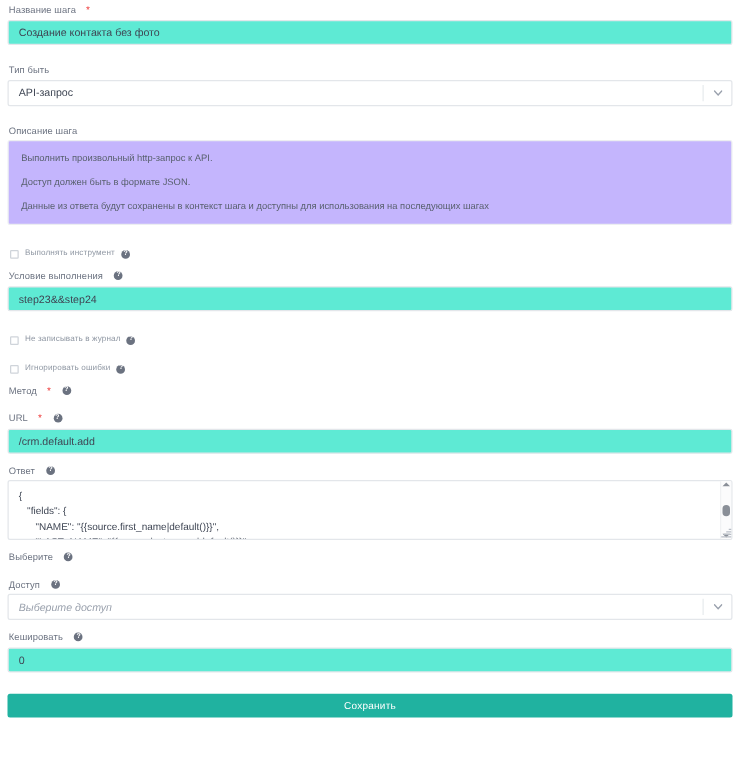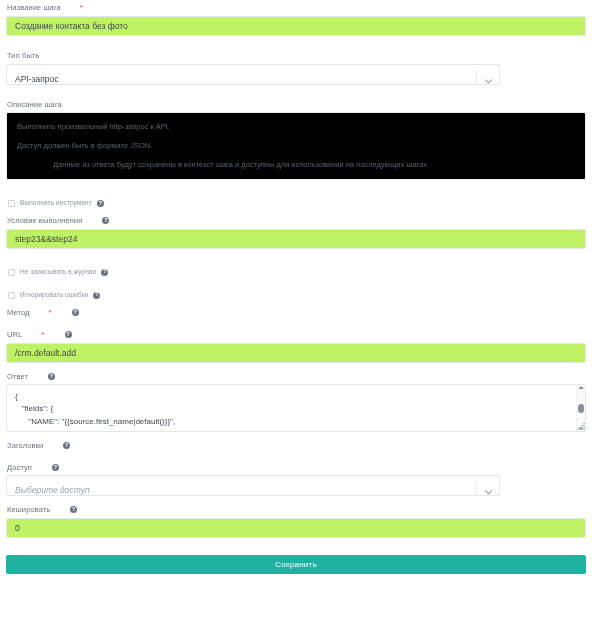--- a/index.html
+++ b/index.html
@@ -15,21 +15,21 @@
     padding: 4px 6px 0 6px;
   }
 
   
   .label {
     font-size: 7.5px;
     color: #6b7280;
     letter-spacing: .1px;
     display: flex;
     align-items: center;
-    gap: 20px;
+    gap: 9px;
     line-height: 1;
     margin: 0 0 4px 1px;
   }
   .req {
     color: #ef4444;
     font-size: 8px;
     line-height: 1;
     margin-left: -1px;
   }
   .help {
@@ -45,41 +45,41 @@
     line-height: 1;
     flex: none;
   }
 
   
   .field {
     width: 580px;
     height: 20px;
     border: 1px solid #e3e6ea;
     border-radius: 2px;
-    background: #bef264;
+    background: #5eead4;
     font-size: 8.5px;
     color: #3f4654;
     padding: 0 8px;
     display: flex;
     align-items: center;
     font-family: "Liberation Sans", sans-serif;
   }
   .gap-sm { height: 10px; }
   .gap-md { height: 16px; }
   .gap-lg { height: 20px; }
 
   
   .select {
-    width: 494px;
+    width: 580px;
     height: 21px;
     border: 1px solid #e3e6ea;
     border-radius: 2px;
     background: #fff;
     display: flex;
-    align-items: flex-end;
+    align-items: center;
     position: relative;
   }
   .select .val {
     flex: 1;
     font-size: 8.5px;
     color: #3f4654;
     padding-left: 8px;
   }
   .select .val.ph { color: #9aa1ad; font-style: italic; }
   .select .divider {
@@ -91,32 +91,32 @@
     width: 22px;
     display: flex;
     align-items: center;
     justify-content: center;
   }
   .select .chev svg { display: block; }
 
   
   .desc {
     width: 580px;
-    background: #000000;
+    background: #c4b5fd;
     border: 1px solid #eceef1;
     border-radius: 2px;
     padding: 9px 10px 10px 10px;
   }
   .desc p {
     margin: 0 0 10px 0;
     font-size: 7.5px;
     color: #59616f;
     line-height: 1.2;
   }
-  .desc p:last-child { margin-bottom: 0; margin-left: 36px; }
+  .desc p:last-child { margin-bottom: 0; }
 
   
   .cbrow {
     display: flex;
     align-items: center;
     gap: 5px;
     margin-left: 2px;
   }
   .cbox {
     width: 7px; height: 7px;
@@ -321,21 +321,21 @@
         <i></i>
         <i></i>
         <i></i>
         <i></i>
       </div>
   </div>
 
   <div class="gap-sm"></div>
 
   <div class="label">
-    <span>Заголовки</span>
+    <span>Выберите</span>
     <span class="help">?</span>
   </div>
 
   <div class="gap-sm"></div>
 
   <div class="label">
     <span>Доступ</span>
     <span class="help">?</span>
   </div>
   <div class="select">

